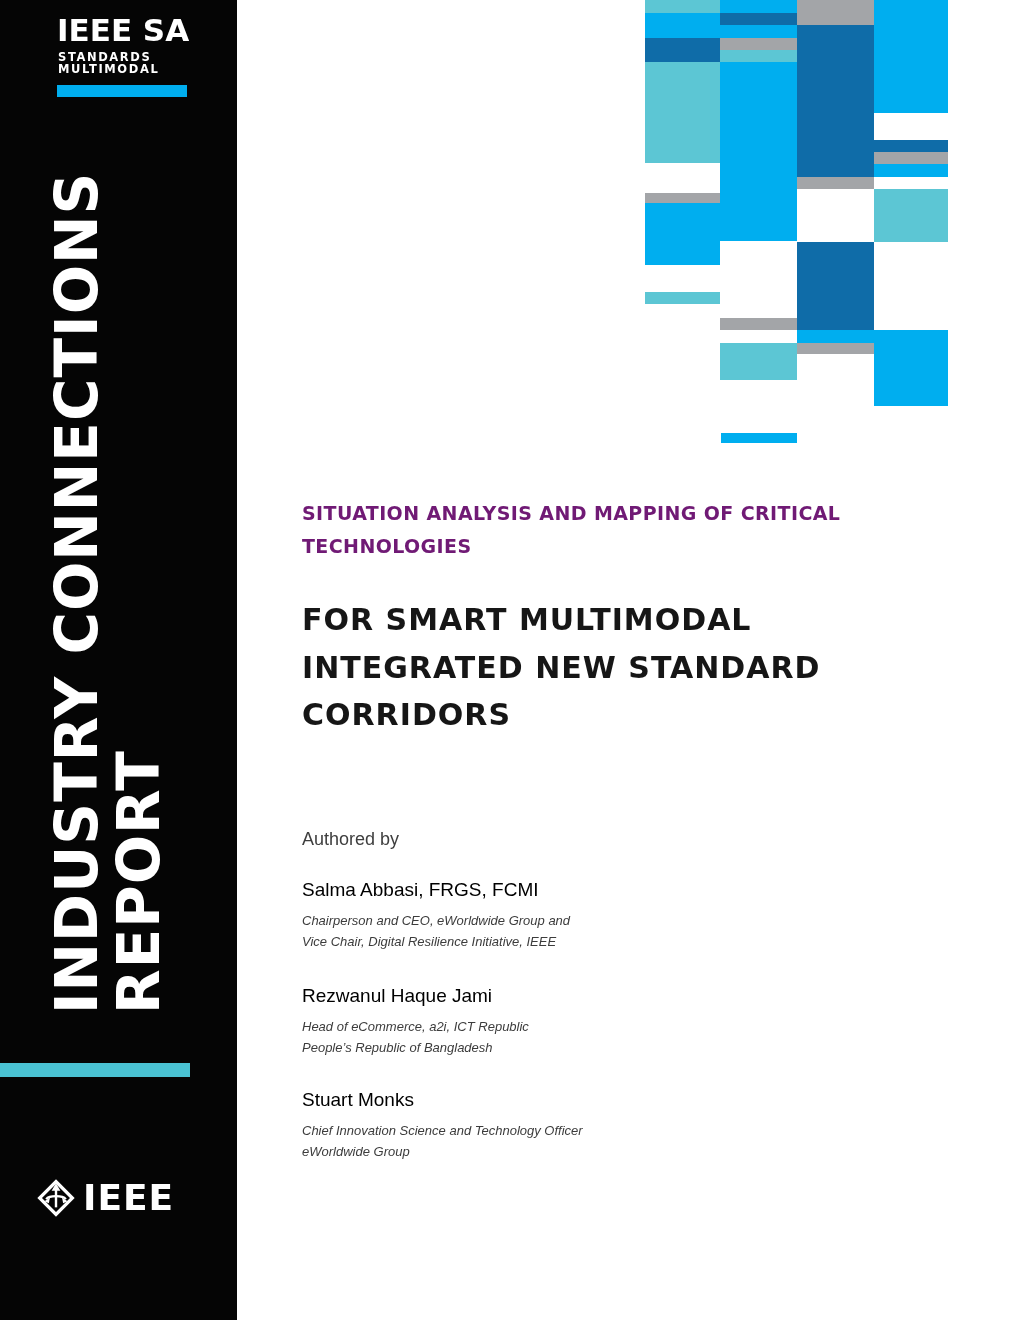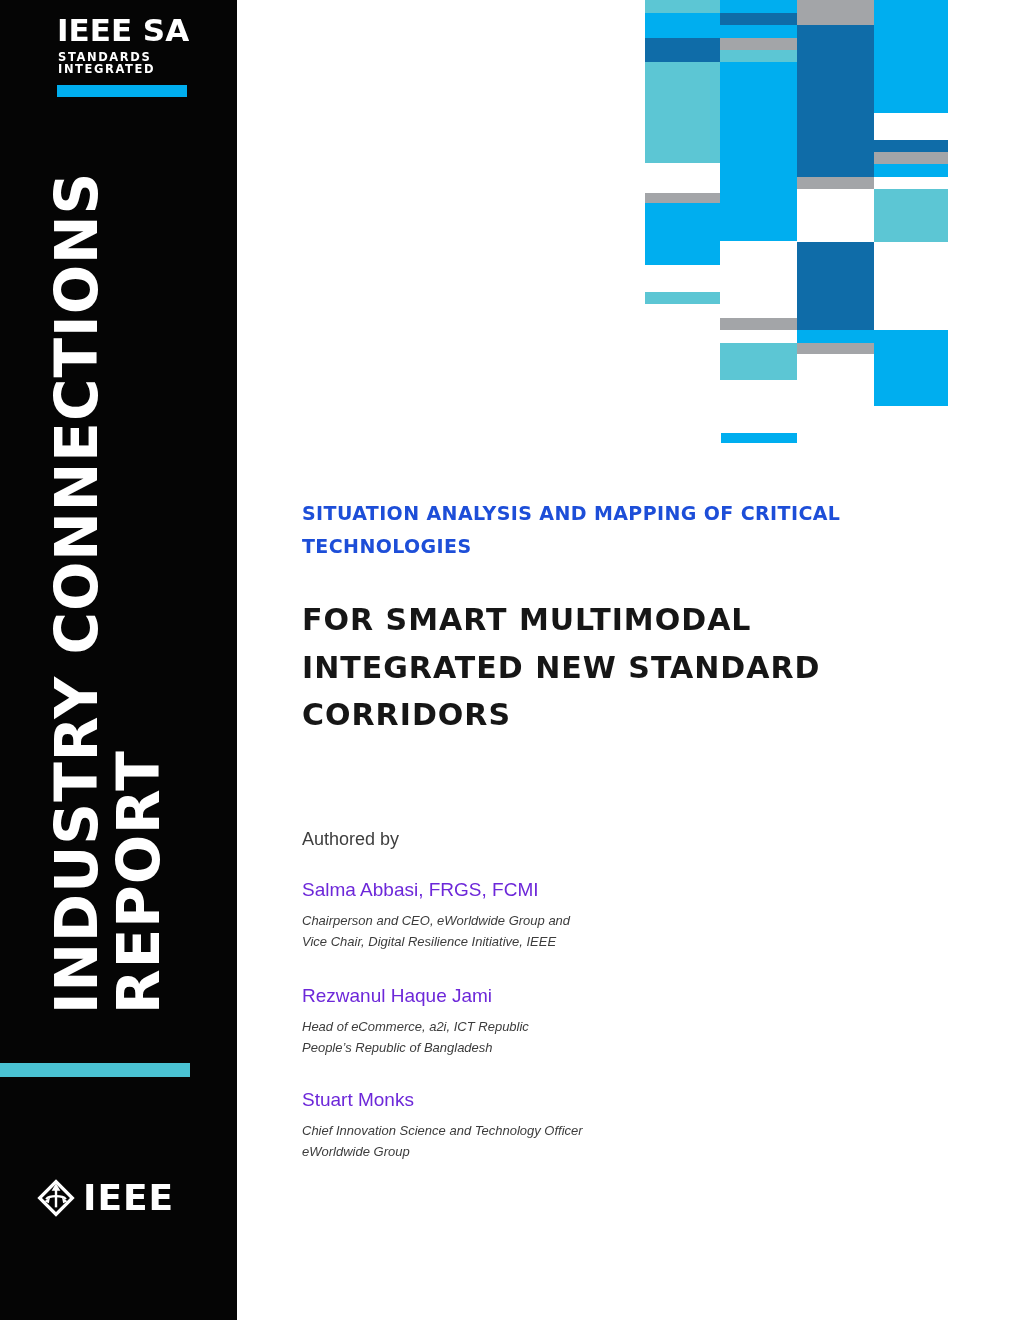--- a/index.html
+++ b/index.html
@@ -37,50 +37,50 @@
   .ieee-word {
     font-family:"DejaVu Sans", sans-serif; font-weight:bold;
     font-size:36px; color:#ffffff; letter-spacing:1px; margin-left:5px; line-height:44px;
   }
   
   .tile { position:absolute; }
   
   .eyebrow { position:absolute; left:302px; top:497px; }
   .eyebrow span {
     display:block; font-family:"DejaVu Sans", sans-serif; font-weight:bold;
-    font-size:19px; line-height:33px; letter-spacing:0.4px; color:#1d4ed8; white-space:nowrap;
+    font-size:19px; line-height:33px; letter-spacing:0.4px; color:#701a75; white-space:nowrap;
   }
   .title { position:absolute; left:302px; top:596px; }
   .title span {
     display:block; font-family:"DejaVu Sans", sans-serif; font-weight:bold;
     font-size:30px; line-height:47.5px; letter-spacing:1px; color:#161616; white-space:nowrap;
   }
   .authored {
     position:absolute; left:302px; top:826px;
     font-size:18px; line-height:26px; color:#3e3e3e; font-weight:400;
   }
   .author-block { position:absolute; left:302px; }
-  .author-block .name { font-size:19px; line-height:26px; color:#6d28d9; font-weight:400; white-space:nowrap; }
+  .author-block .name { font-size:19px; line-height:26px; color:#000000; font-weight:400; white-space:nowrap; }
   .author-block .roles { margin-top:7px; }
   .author-block .roles span {
     display:block; font-style:italic; font-size:13px; line-height:21px;
     color:#3c3c3c; white-space:nowrap;
   }
   .b1 { top:877px; } .b2 { top:983px; } .b3 { top:1087px; }
 </style>
 </head>
 <body>
 
 <div class="page">
 
   <aside class="sidebar">
     <div class="brand-name">IEEE SA</div>
     <div class="brand-sub">
       <span>STANDARDS</span>
-      <span>INTEGRATED</span>
+      <span>MULTIMODAL</span>
     </div>
     <div class="brand-bar" style="background: rgb(0, 174, 239);"></div>
 
     <div class="vtext">
       <span>INDUSTRY CONNECTIONS</span>
       <span>REPORT</span>
     </div>
 
     <div class="teal-bar" style="background: rgb(74, 194, 211);"></div>
 

